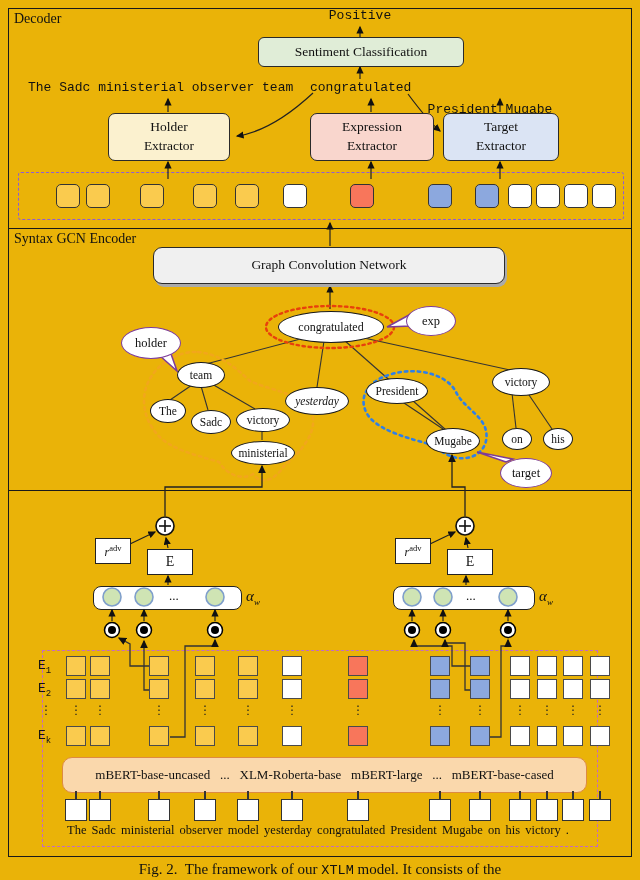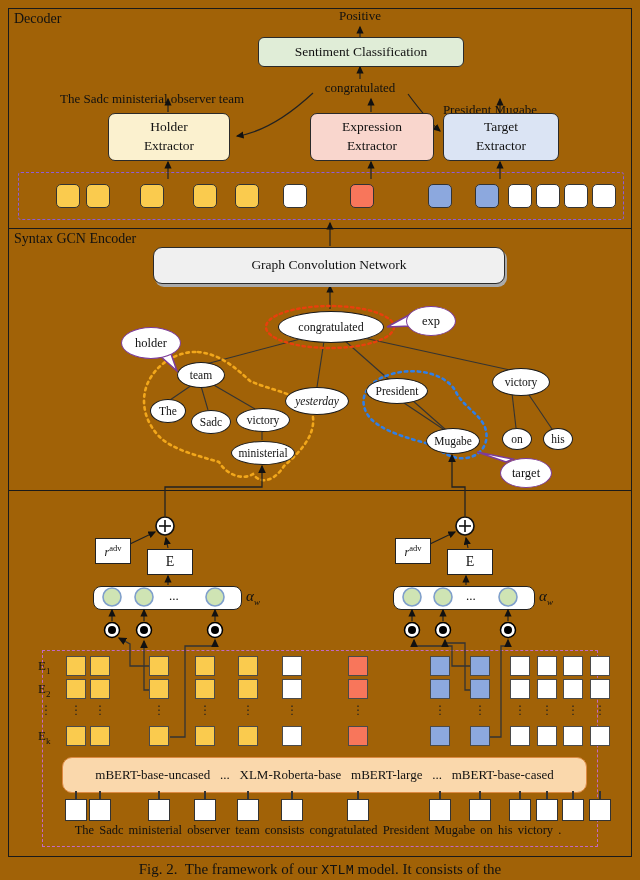--- a/index.html
+++ b/index.html
@@ -1,36 +1,36 @@
 <!DOCTYPE html>
 <html><head>
 <meta charset="utf-8">
 <style>
   html,body{margin:0;padding:0;background:#fff;width:640px;height:880px;overflow:hidden;}
-  #fig{position:relative;width:640px;height:880px;background:#a16207;font-family:"Liberation Serif",serif;color:#111;}
+  #fig{position:relative;width:640px;height:880px;background:#eab308;font-family:"Liberation Serif",serif;color:#111;}
   .abs{position:absolute;}
   .panelborder{border:1.6px solid #1a1a1a;}
   .divider{height:0;border-top:1.6px solid #1a1a1a;}
   .seclabel{font-size:14px;color:#111;white-space:nowrap;}
   .ctr{text-align:center;}
   .rbox{border:1.4px solid #2a2a2a;border-radius:7px;display:flex;align-items:center;justify-content:center;font-size:13.5px;line-height:1.4;text-align:center;background:#fff;}
   .node{border:1.4px solid #1a1a1a;border-radius:50%;background:#fff;display:flex;align-items:center;justify-content:center;font-size:11.5px;white-space:nowrap;z-index:3;}
   .bubble{border:1.6px solid #7D3C98;border-radius:50%;background:#fff;display:flex;align-items:center;justify-content:center;font-size:12.5px;z-index:4;}
   .tok{position:absolute;width:24px;height:24px;border:1.8px solid #333;border-radius:5px;box-sizing:border-box;}
   .sq{position:absolute;width:20px;height:20px;border:1.8px solid #4a4a4a;box-sizing:border-box;}
   .insq{position:absolute;width:22px;height:22px;border:1.5px solid #333;background:#fff;box-sizing:border-box;}
   .vd{position:absolute;font-size:12px;line-height:1;color:#222;transform:translateX(-50%);letter-spacing:0;}
   .tick{position:absolute;width:1.5px;height:8px;background:#333;}
   .dashbox{border:1.6px dashed #8E5BD8;border-radius:3px;}
   .dashbox2{border:1.6px dashed #C468C4;}
   .smallbox{border:1.4px solid #222;background:#fff;display:flex;align-items:center;justify-content:center;}
   svg{position:absolute;left:0;top:0;z-index:2;}
   .z3{z-index:3;} .z1{z-index:1;}
   sub{font-size:9px;} sup{font-size:8.5px;}
-  .word{font-size:13px;white-space:nowrap;}
+  .word{font-size:13px;white-space:nowrap;font-family:Liberation Mono, monospace;}
   .mono{font-family:"Liberation Mono","DejaVu Sans Mono",monospace;font-size:13.5px;}
   .caption{font-size:15px;text-align:center;}
 </style>
 </head>
 <body>
 
 <div id="fig">
 
   <div class="abs panelborder" style="left:8px;top:8px;width:622px;height:847px;"></div>
   <div class="abs divider" style="left:8px;top:228px;width:623px;"></div>
@@ -161,21 +161,21 @@
       </g>
     </g>
   </svg>
 
   <div class="abs seclabel" style="left:14px;top:11px;">Decoder</div>
   <div class="abs word ctr z3" style="left:300px;top:8px;width:120px;">Positive</div>
   <div class="abs rbox z3" style="left:258px;top:37px;width:204px;height:28px;background:#E0EDD7;border-radius:6px;">
     <span>Sentiment Classification</span>
   </div>
 
-  <div class="abs word ctr z3" style="left:28px;top:80px;width:248px;margin-top:11px;">The Sadc ministerial observer team</div>
+  <div class="abs word ctr z3" style="left:28px;top:80px;width:248px;">The Sadc ministerial observer team</div>
   <div class="abs word ctr z3" style="left:310px;top:80px;width:100px;">congratulated</div>
   <div class="abs word ctr z3" style="left:425px;top:80px;width:130px;margin-top:22px;">President Mugabe</div>
 
   <div class="abs rbox z3" style="left:108px;top:113px;width:120px;height:46px;background:#FBF1CF;">
     <span><span>Holder</span><br><span>Extractor</span></span>
   </div>
   <div class="abs rbox z3" style="left:310px;top:113px;width:122px;height:46px;background:#F9D6CD;">
     <span><span>Expression</span><br><span>Extractor</span></span>
   </div>
   <div class="abs rbox z3" style="left:443px;top:113px;width:114px;height:46px;background:#DBE4F4;">
@@ -240,21 +240,21 @@
 
   <div id="emb-rows"></div>
 
   <div class="abs rbox z3" style="left:62px;top:757px;width:523px;height:34px;background:#FAD8AC;border:1.8px solid #DD8A42;border-radius:10px;font-size:13px;">
     <span style="white-space:pre;">mBERT-base-uncased   ...   XLM-Roberta-base   mBERT-large   ...   mBERT-base-cased</span>
   </div>
 
   <div id="plm-ticks"></div>
   <div id="input-squares"></div>
 
-  <div class="abs ctr z3" style="left:42px;top:823px;width:552px;font-size:12.5px;word-spacing:2px;white-space:nowrap;">The Sadc ministerial observer team consists congratulated President Mugabe on his victory .</div>
+  <div class="abs ctr z3" style="left:42px;top:823px;width:552px;font-size:12.5px;word-spacing:2px;white-space:nowrap;">The Sadc ministerial observer model yesterday congratulated President Mugabe on his victory .</div>
 
   <div class="abs caption" style="left:8px;top:861px;width:624px;white-space:nowrap;">
     <span>Fig. 2.</span>&nbsp;
     <span>The framework of our</span>
     <span class="mono">XTLM</span>
     <span>model. It consists of the</span>
   </div>
 
 <div class="tok z3" style="left: 56px; top: 184px; background: rgb(250, 203, 78);"></div>
     <div class="tok z3" style="left: 86px; top: 184px; background: rgb(250, 203, 78);"></div>

